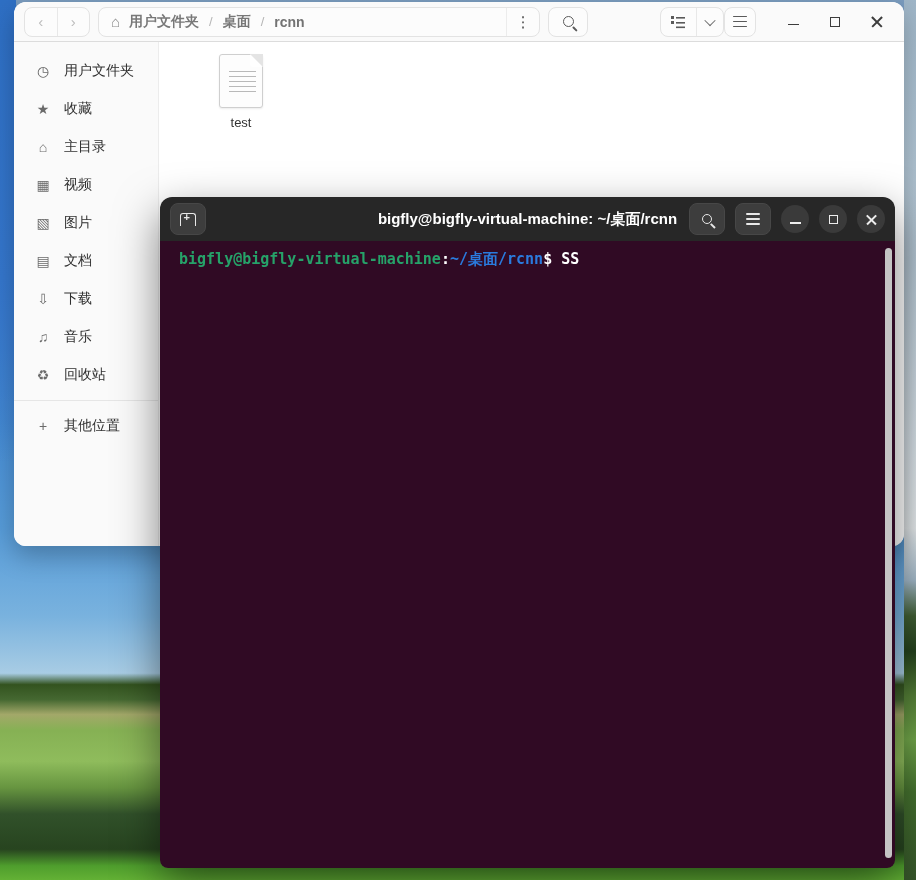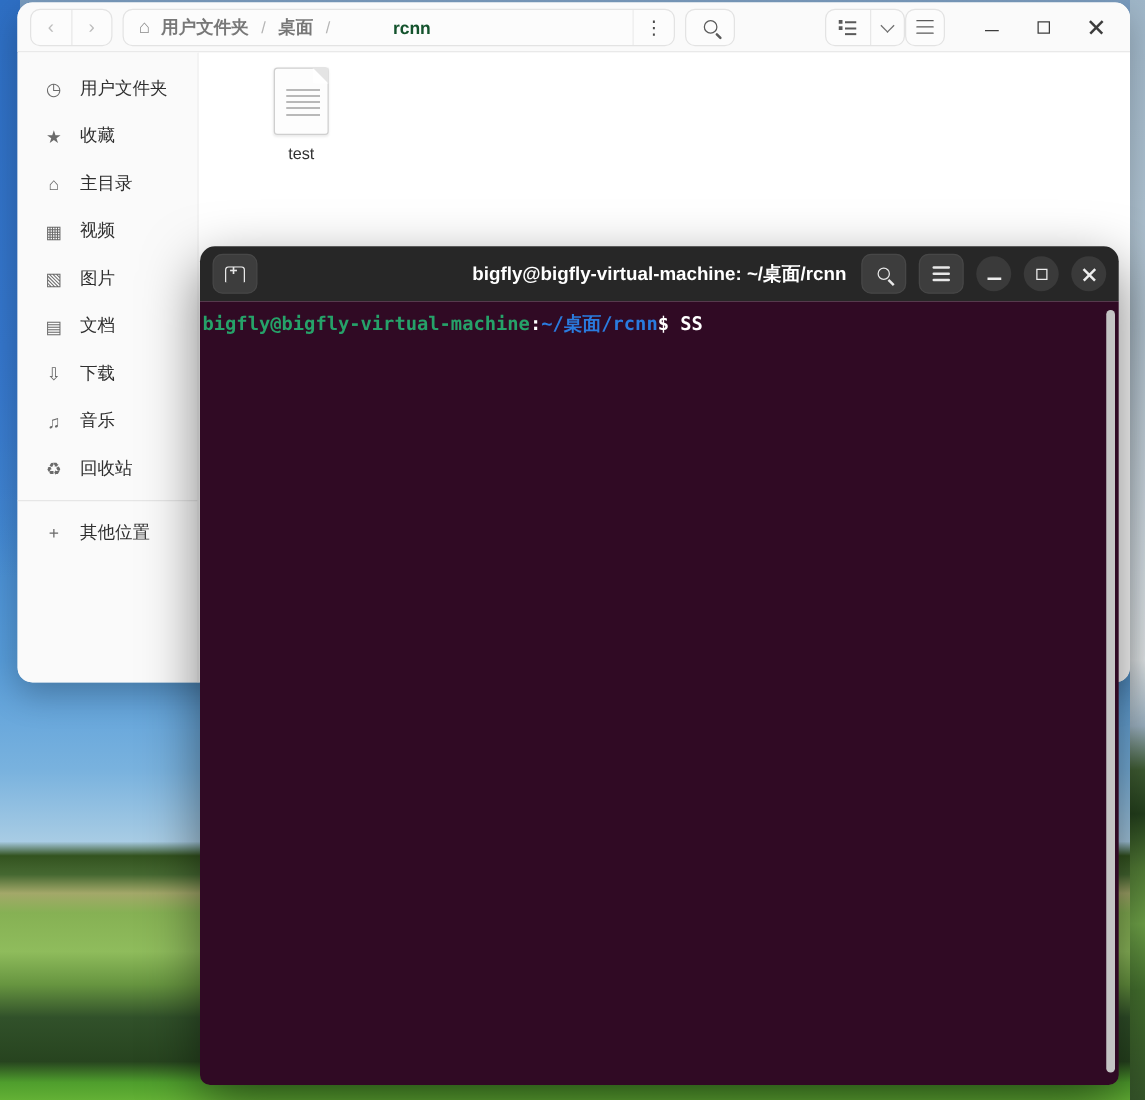--- a/index.html
+++ b/index.html
@@ -29,21 +29,21 @@
   .files-header { height:40px; flex:0 0 40px; background:#fafafa; border-bottom:1px solid #dcdcdc;
     border-radius:12px 12px 0 0; display:flex; align-items:center; padding:0 12px 0 10px; }
   .pill { height:30px; background:#fcfcfc; border:1px solid #e3e3e3; border-radius:8px;
     display:flex; align-items:center; }
   .nav-group { width:66px; }
   .nav-seg { width:32px; height:100%; display:flex; align-items:center; justify-content:center; color:#bdbdbd; font-size:15px; }
   .nav-divider { width:1px; height:100%; background:#e8e8e8; }
   .breadcrumb { margin-left:8px; width:442px; padding-left:12px; overflow:hidden; }
   .crumb-home { color:#8a8a8a; font-size:15px; margin-right:9px; }
   .crumb { font-size:14px; font-weight:700; color:#787878; white-space:nowrap; }
-  .crumb-current { color:#14532d;margin-left:40px; }
+  .crumb-current { color:#737373; }
   .crumb-sep { color:#b5b5b5; font-size:13px; margin:0 10px; }
   .bc-spacer { flex:1; }
   .bc-divider { width:1px; height:100%; background:#ececec; }
   .kebab { width:32px; height:100%; display:flex; align-items:center; justify-content:center;
     color:#4a4a4a; font-size:15px; letter-spacing:0; }
   .icon-btn { margin-left:8px; width:40px; justify-content:center; }
   .magnifier { position:relative; width:11px; height:11px; border:1.6px solid #5a5a5a; border-radius:50%; }
   .magnifier::after { content:""; position:absolute; right:-5px; bottom:-4px; width:6px; height:1.7px;
     background:#5a5a5a; transform:rotate(45deg); border-radius:1px; }
   .header-spacer { flex:1; }
@@ -108,21 +108,21 @@
   .t-close { position:relative; width:11px; height:11px; }
   .t-close::before, .t-close::after { content:""; position:absolute; left:-1px; top:5px; width:13px; height:1.7px; background:#ededed; }
   .t-close::before { transform:rotate(45deg); } .t-close::after { transform:rotate(-45deg); }
   .newtab-icon { width:16px; height:13px; position:relative; border:1.5px solid #e8e8e8; border-bottom:none;
     border-radius:3px 3px 0 0; }
   .newtab-icon::before { content:"+"; position:absolute; left:2.5px; top:-3px; color:#e8e8e8; font-size:11px; font-weight:700; }
 
   .term-body { flex:1; background:#300a24; border-radius:0 0 8px 8px; position:relative;
     font-family:"DejaVu Sans Mono", monospace; font-size:15px; font-weight:700;
     padding:9px 14px 8px 2px; color:#fff; }
-  .term-line { white-space:pre; letter-spacing:0; }
+  .term-line { white-space:pre; letter-spacing:0;margin-left:17px; }
   .p-green { color:#26a269; }
   .p-blue { color:#2a7bde; }
   .p-white { color:#ffffff; }
   .term-scrollbar { position:absolute; right:3px; top:7px; bottom:10px; width:7px;
     background:#c4c4c4; border-radius:4px; }
 </style>
 </head>
 <body>
 
 <div class="stage">

